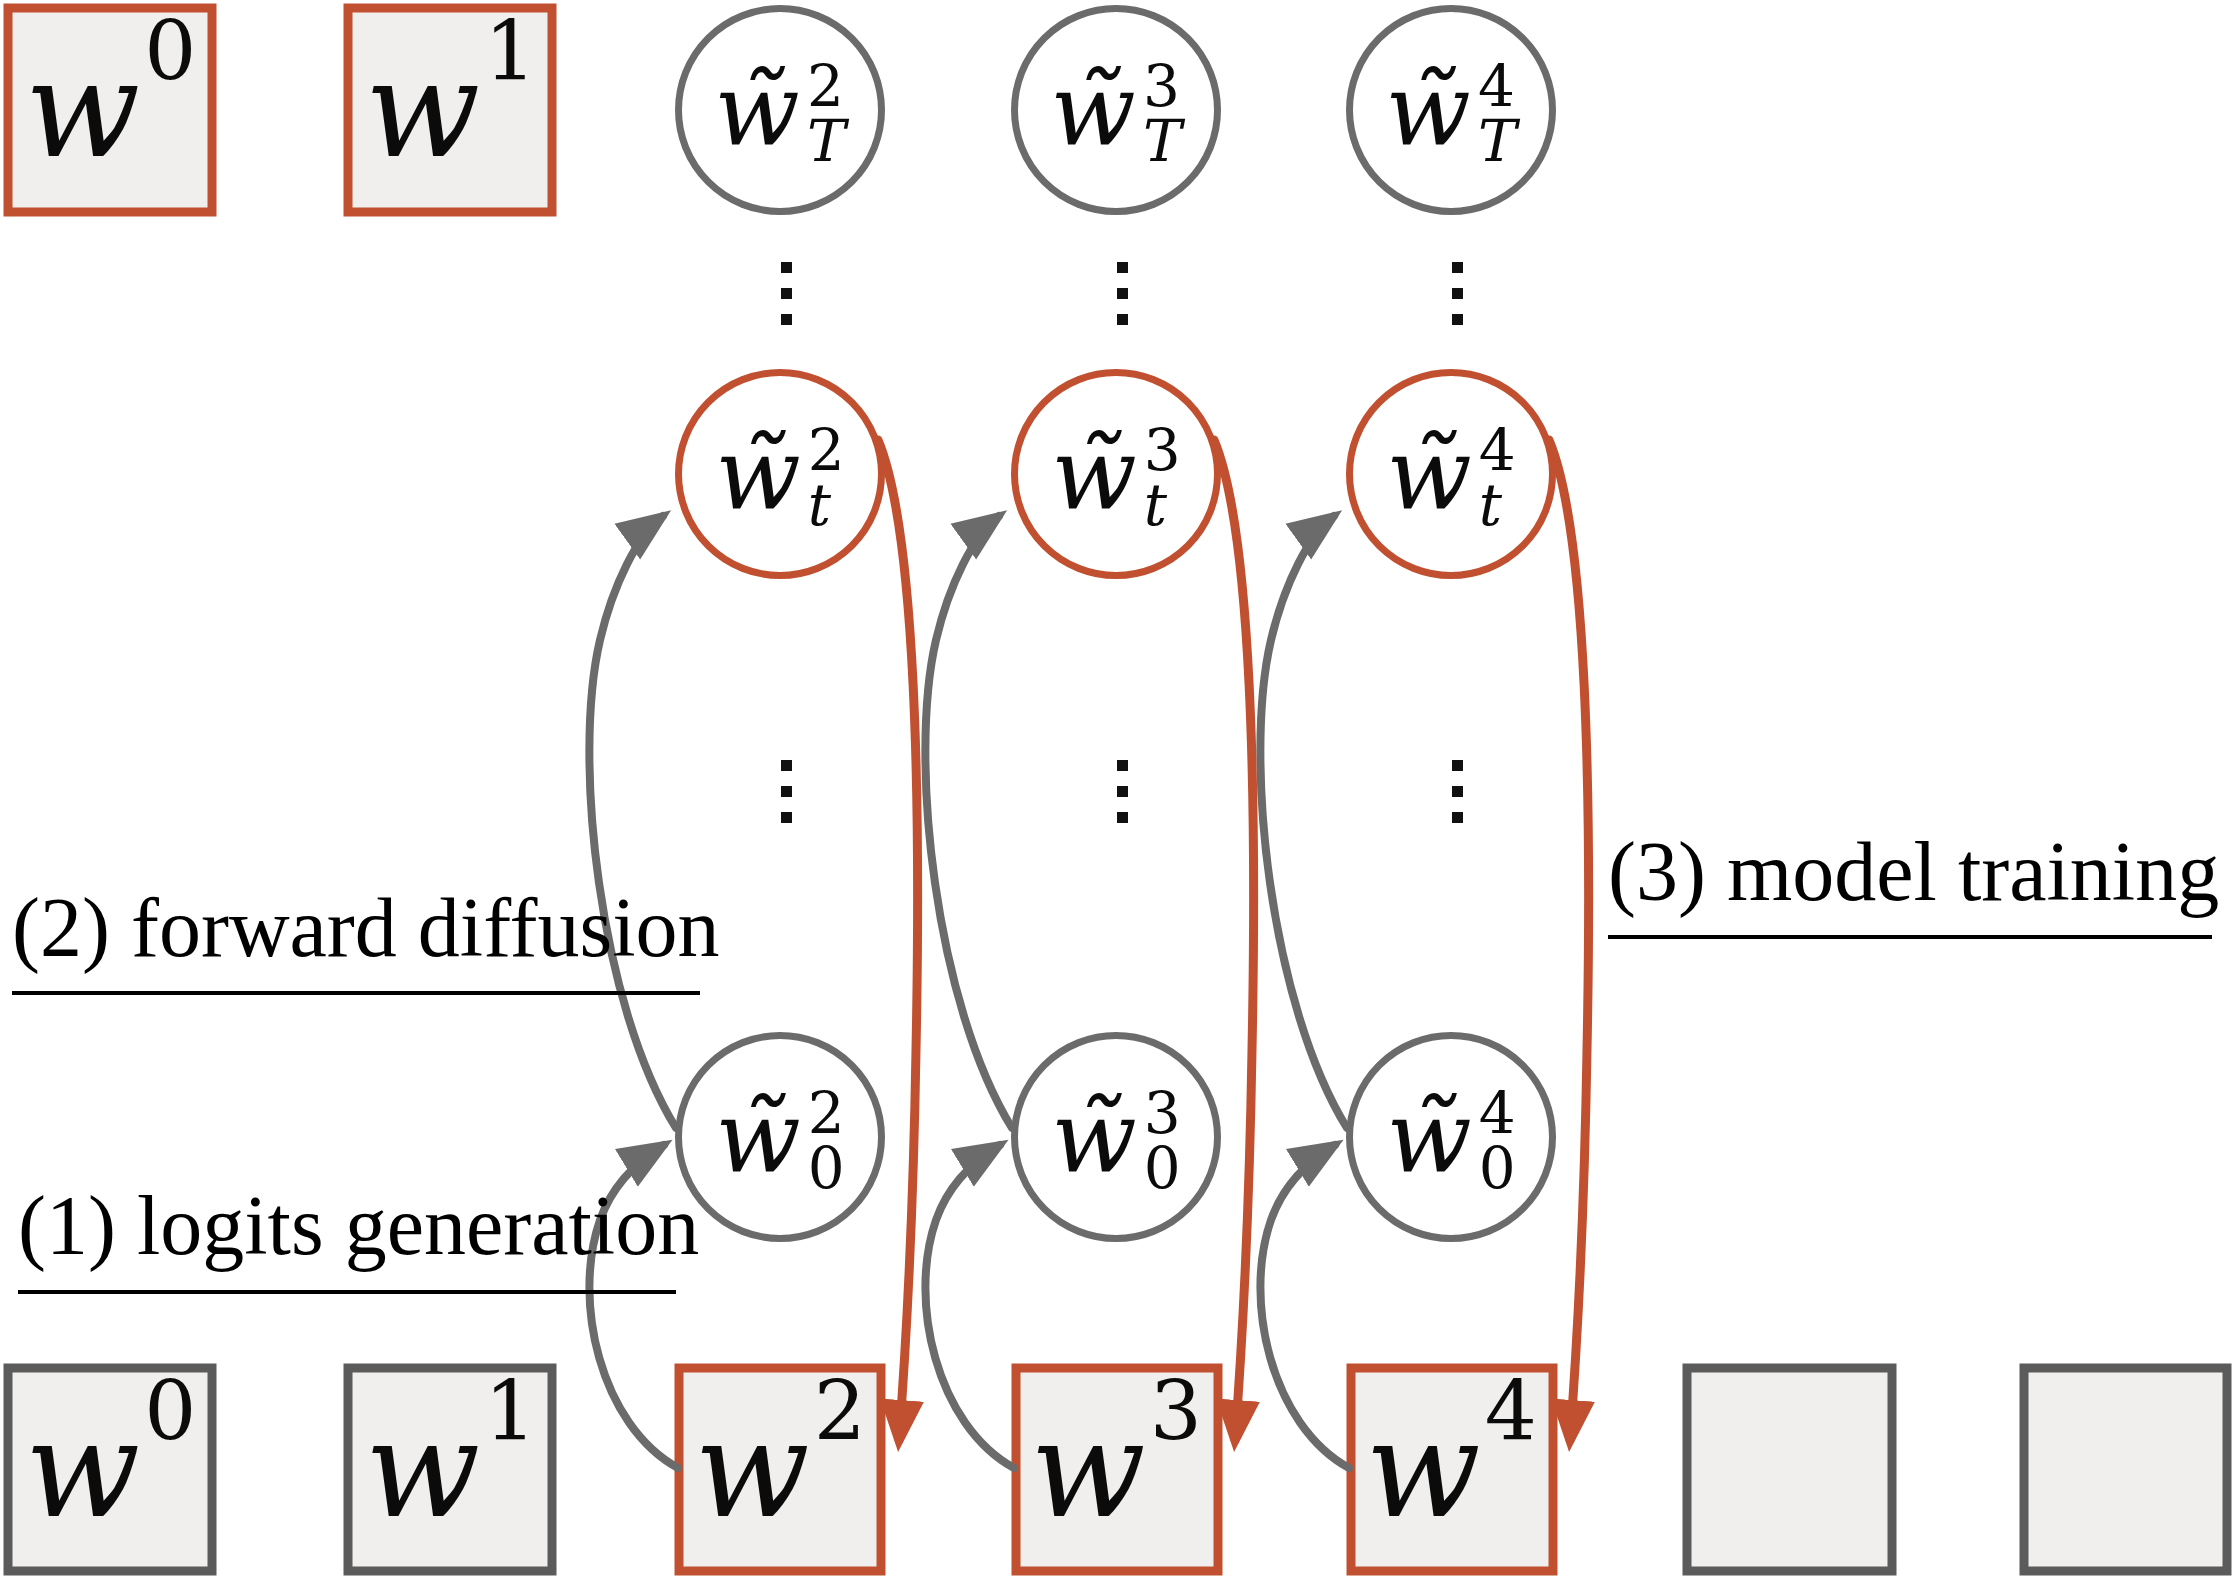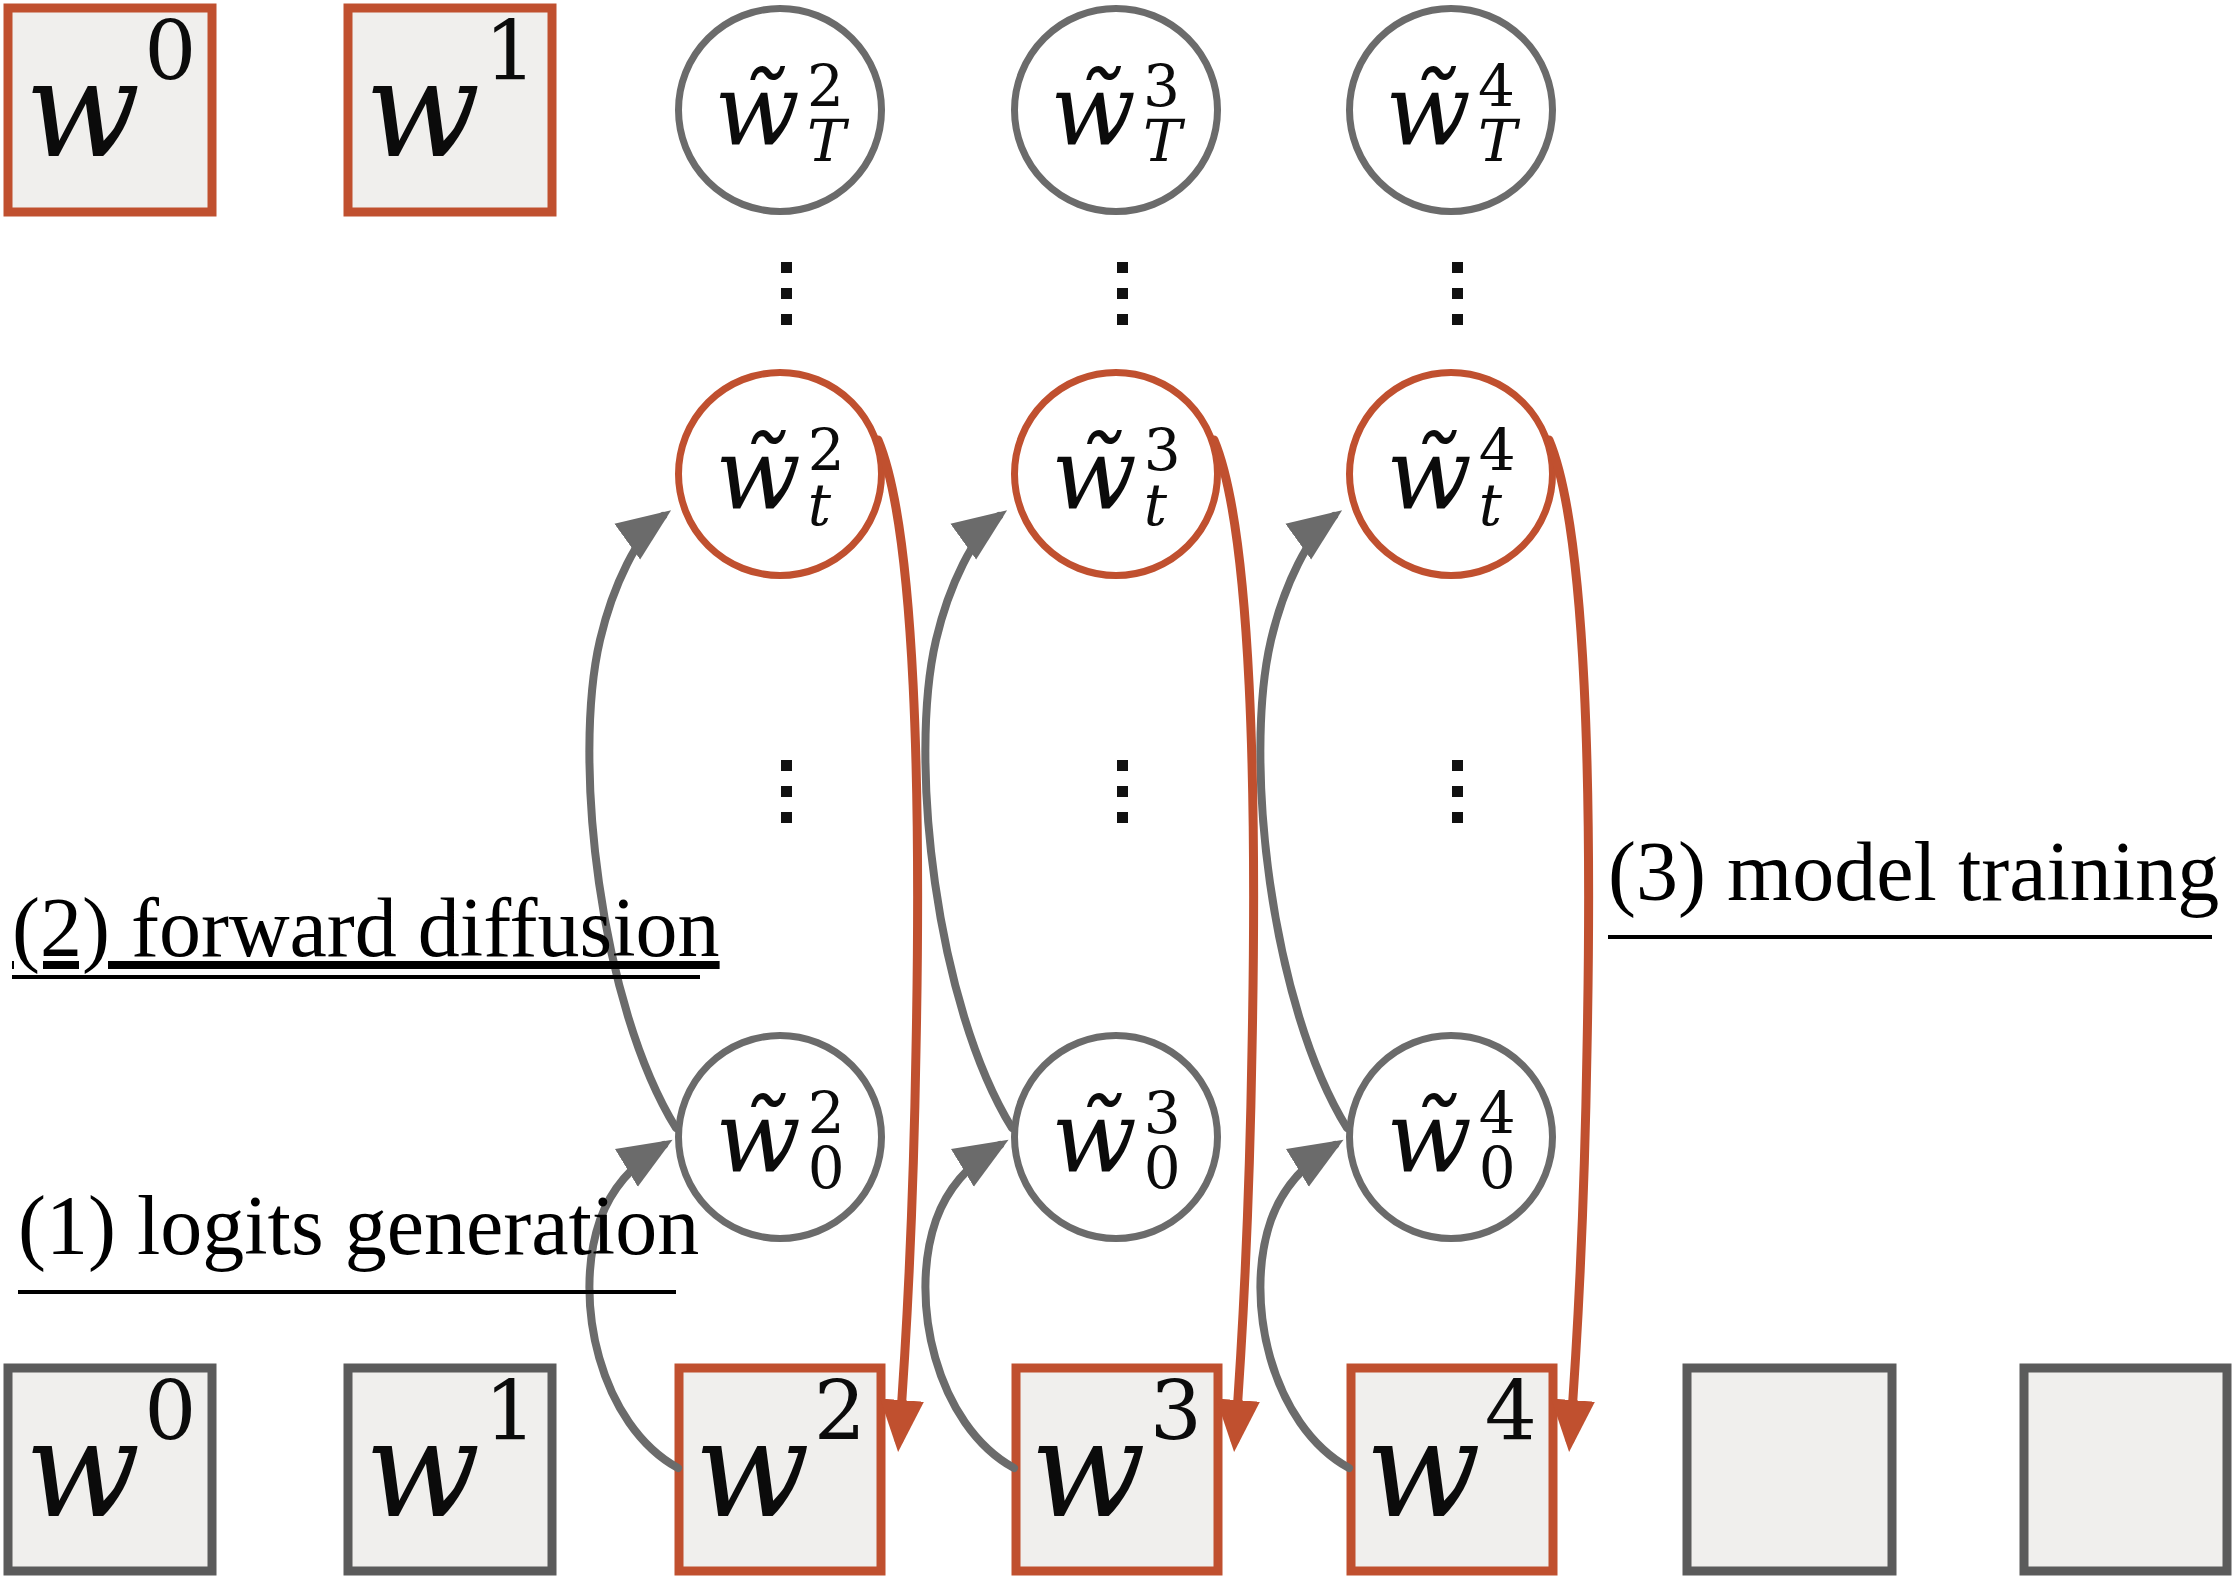--- a/index.html
+++ b/index.html
@@ -36,21 +36,21 @@
   .vdots .dot:last-child{margin-bottom:0;}
 
   
   .steplabel{
     position:absolute;
     font-family:"Liberation Serif","DejaVu Serif",serif;
     font-size:84px;line-height:84px;color:#000;
     border-bottom:4px solid #000;
     white-space:nowrap;overflow:visible;
   }
-  #step2{left:12px;top:886px;width:688px;padding-bottom:5px;text-decoration:underline;}
+  #step2{left:12px;top:886px;width:688px;padding-bottom:21px;}
   #step1{left:18px;top:1184px;width:658px;padding-bottom:22px;}
   #step3{left:1608px;top:830px;width:604px;padding-bottom:21px;}
 
   .gray-stroke{stroke:var(--stroke_gray,#6B6B6B);}
   .red-stroke{stroke:var(--accent_red,#C0502F);}
 </style>
 </head>
 <body>
 
 <div id="stage">

